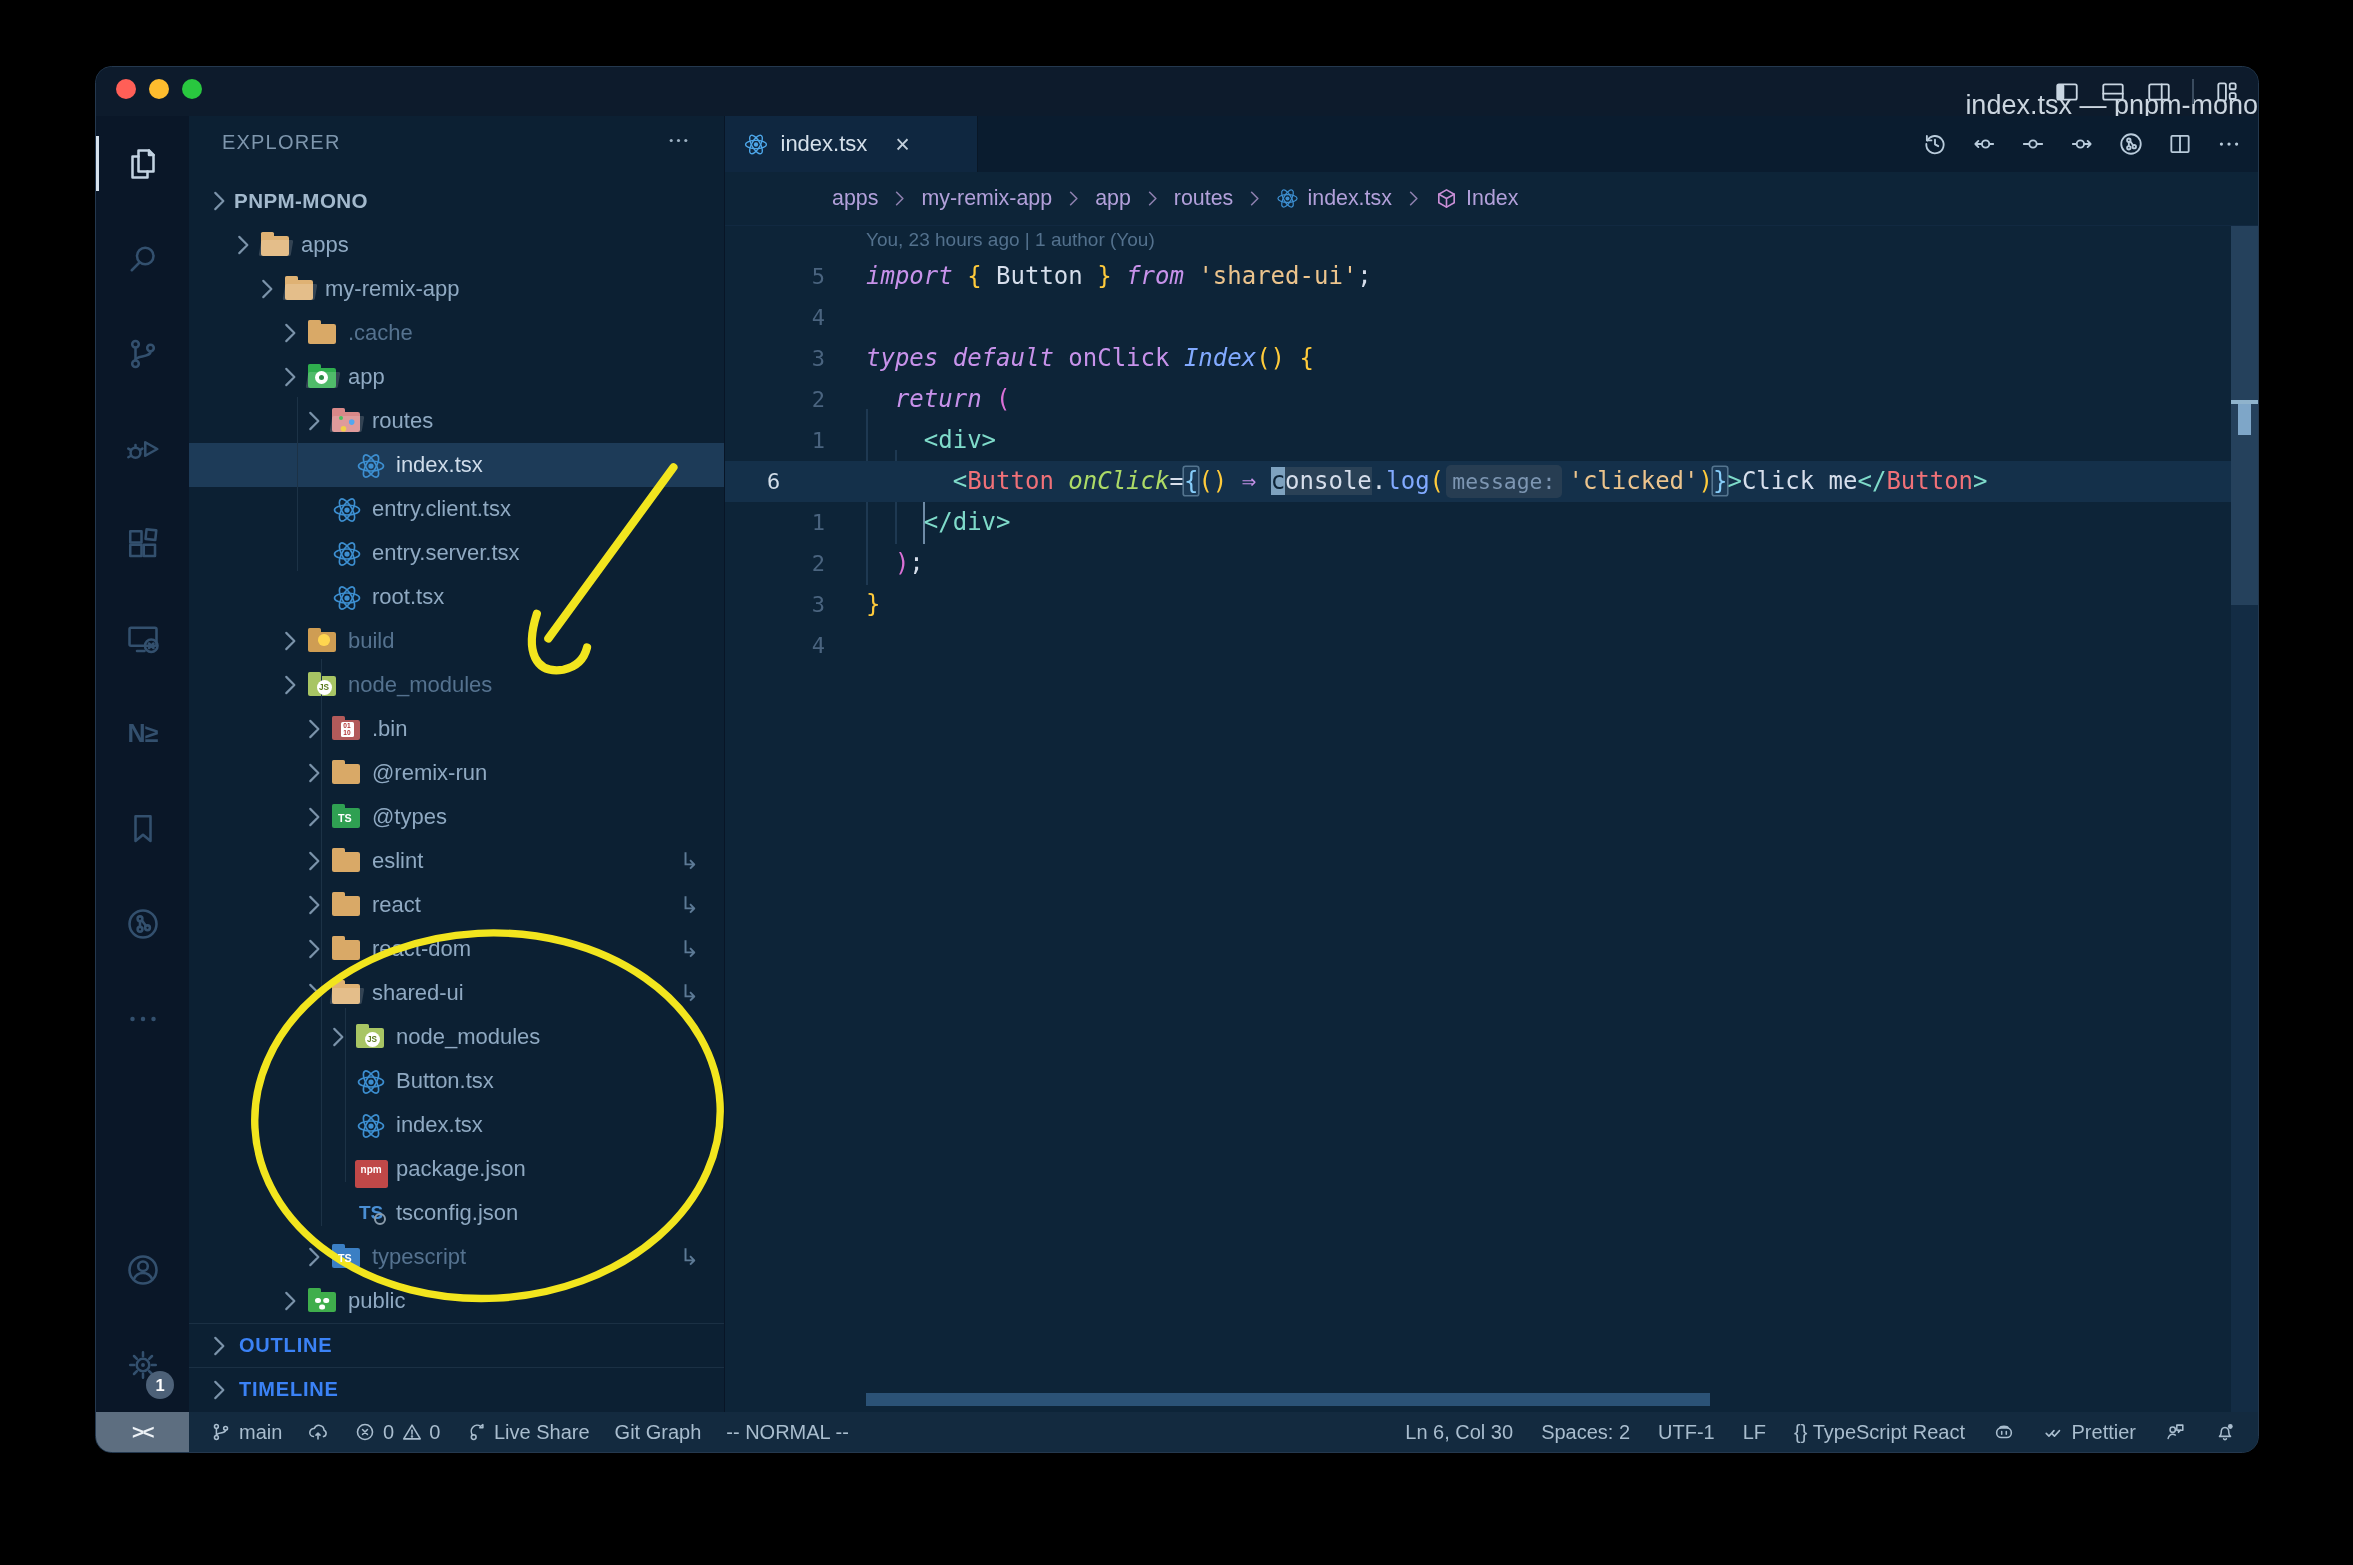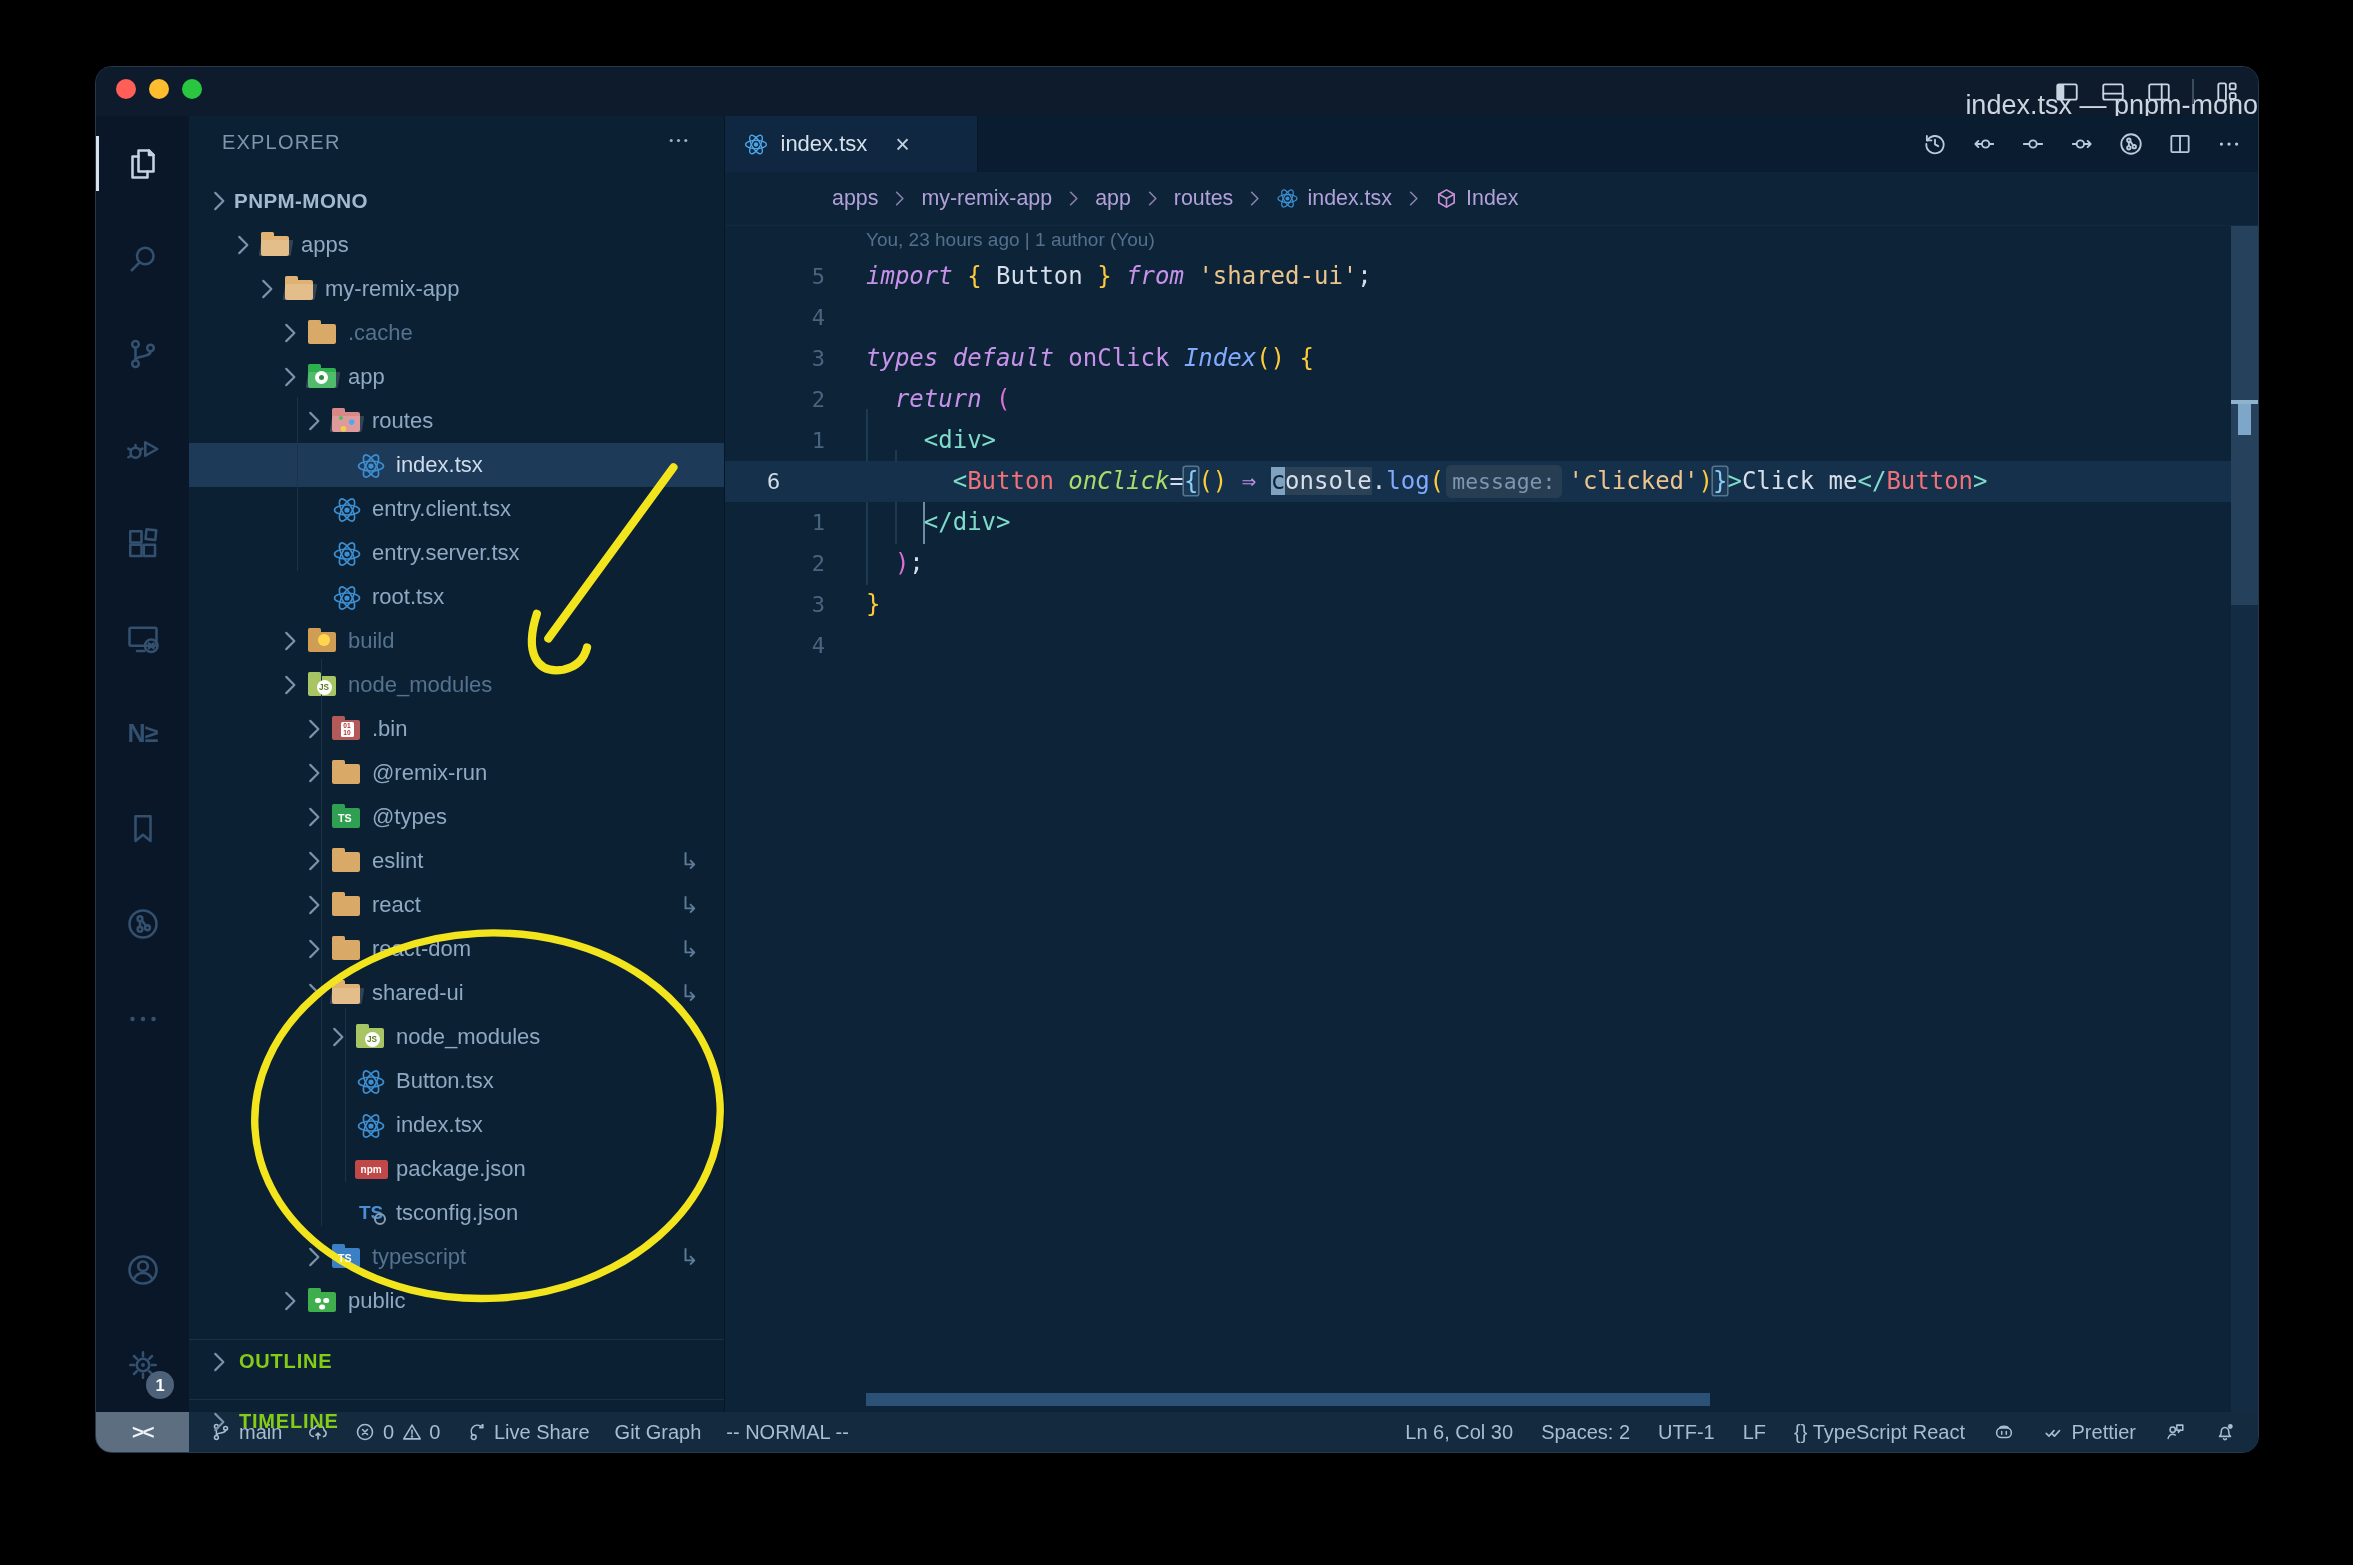--- a/index.html
+++ b/index.html
@@ -35,41 +35,41 @@
   .sb-more{position:absolute;right:33px;top:11.5px;color:#9db1c3;width:25px;height:25px;}
   #tree{position:absolute;left:0;top:63px;right:0;}
   .trow{height:44px;display:flex;align-items:center;color:#8fa9c2;font-size:22px;cursor:pointer;position:relative;}
   .trow.sel{background:#1d3b58;color:#cfdcea;}
   .trow.dim>.lbl{color:#55728f;}
   .chev{width:30px;height:44px;flex:0 0 auto;display:flex;align-items:center;justify-content:center;color:#7b93aa;}
   .fic{position:relative;width:38px;height:28px;flex:0 0 auto;}
   .lbl{margin-left:5px;white-space:nowrap;}
   .linkarrow{margin-left:auto;margin-right:25px;color:#5d7a96;font-size:23px;}
   .root-row .lbl{font-weight:700;font-size:20.6px;letter-spacing:0.4px;color:#a3b9cd;margin-left:0;}
-  .sect{height:44px;display:flex;align-items:center;border-top:0.8px solid #1b3044;color:#84cc16;
-    font-size:20px;font-weight:700;letter-spacing:0.8px;cursor:pointer;margin-top:16px;}
+  .sect{height:44px;display:flex;align-items:center;border-top:0.8px solid #1b3044;color:#3b82f6;
+    font-size:20px;font-weight:700;letter-spacing:0.8px;cursor:pointer;}
   .tguide{position:absolute;width:0.8px;background:#1c3246;}
   
   .fld{position:absolute;left:3.3px;top:5px;width:28px;height:20px;border-radius:2.1px;background:var(--c,#d9a967);}
   .fld::before{content:"";position:absolute;left:0;top:-4.1px;width:12.3px;height:5.8px;border-radius:1.6px 1.6px 0 0;background:inherit;}
   .fld.open::after{content:"";position:absolute;left:-1.6px;top:4.1px;right:-2.5px;bottom:0;background:rgba(255,255,255,.16);
     border-radius:1.6px;transform:skewX(-10deg);}
   .bdg{position:absolute;z-index:2;font-family:"Liberation Sans",sans-serif;}
   .b-gear{left:10px;top:8.2px;width:13px;height:13px;border-radius:50%;background:#fff;}
   .b-gear::after{content:"";position:absolute;left:4.1px;top:4.1px;width:5px;height:5px;border-radius:50%;background:#2e8b46;}
   .b-route{left:10px;top:9px;width:4.1px;height:4.1px;border-radius:50%;background:#49c25e;
     box-shadow:10.7px 4.1px 0 0.8px #52a7f0,2.5px 10.7px 0 0.8px #f0d048;}
   .b-js{left:11.5px;top:9px;width:15px;height:15px;border-radius:50%;background:#fff;color:#5b7a1e;
     text-align:center;font-size:8.2px;line-height:15px;font-weight:700;}
   .b-bin{left:11.5px;top:7.4px;width:13px;height:15px;background:#fff;color:#b23333;font-size:6.6px;line-height:6.6px;
     text-align:center;border-radius:1.6px;font-weight:700;padding-top:0.8px;}
   .b-ts{left:9px;top:9px;color:#fff;font-size:10.7px;font-weight:700;}
   .b-dot{left:13px;top:7.4px;width:11.5px;height:11.5px;border-radius:50%;background:#ffd54f;}
   .b-ppl{left:10px;top:10.7px;width:5.8px;height:5.8px;border-radius:50%;background:#fff;box-shadow:8.2px 0 0 #fff,4.1px 6.6px 0 0 #fff;}
-  .npmic{position:absolute;left:1.6px;top:5px;width:33px;height:19px;background:#c04848;border-radius:2.5px;
+  .npmic{position:absolute;left:1.6px;top:5px;width:33px;height:28px;background:#c04848;border-radius:2.5px;
     color:#fff;font-size:10px;line-height:20px;text-align:center;font-weight:700;}
   .tsg{position:absolute;left:1.6px;top:0;width:33px;height:28px;color:#4a8fd4;font-size:19px;line-height:28px;
     text-align:center;font-weight:700;}
   .tsg::after{content:"";position:absolute;right:1.6px;bottom:1.6px;width:8.2px;height:8.2px;border-radius:50%;
     border:2.5px solid #8a9bab;}
   .reactic{position:absolute;left:3.3px;top:0;width:30px;height:28px;}
   
   .editor{flex:1;display:flex;flex-direction:column;min-width:0;background:#0d2438;position:relative;}
   .tabbar{height:56px;background:#0a1c2f;display:flex;flex:0 0 auto;position:relative;}
   .tab{width:253px;background:#0f2740;display:flex;align-items:center;padding:0 18px;gap:11.5px;

